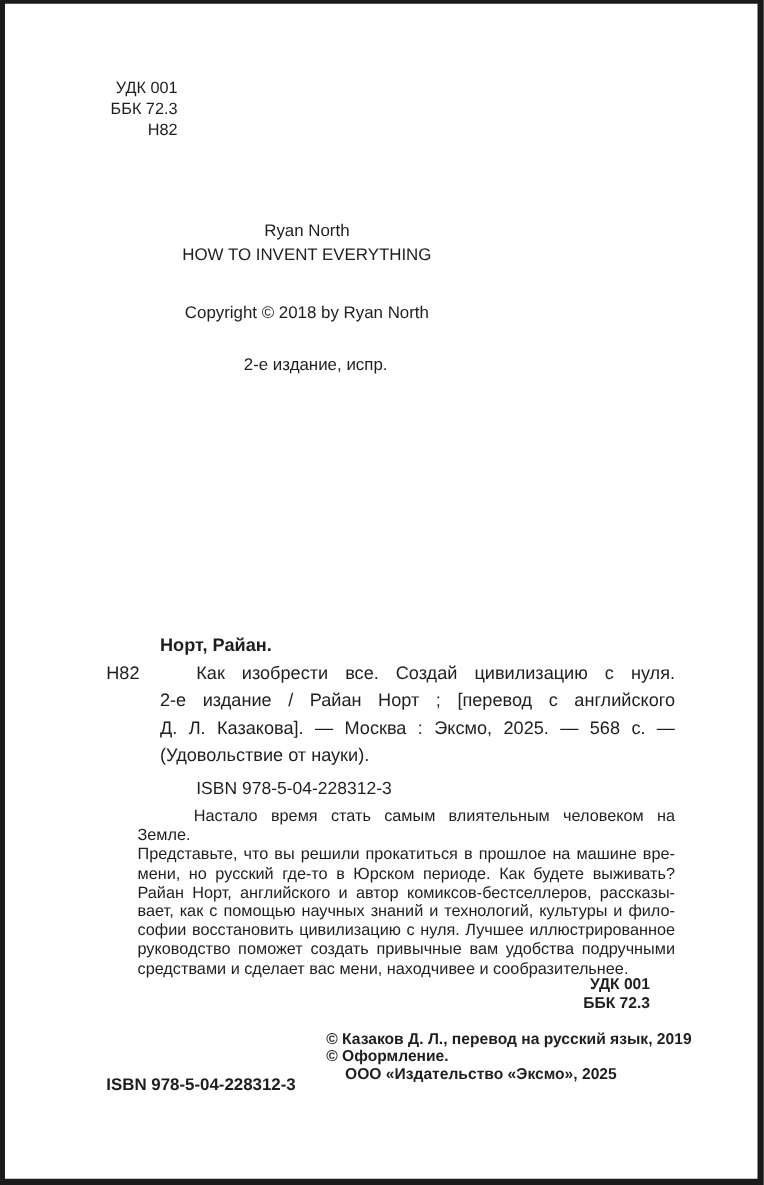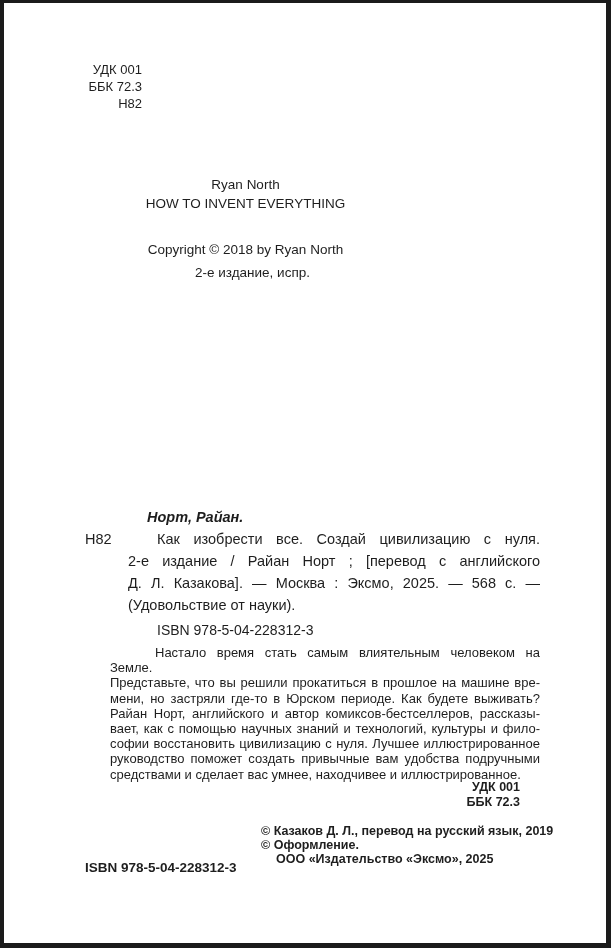--- a/index.html
+++ b/index.html
@@ -22,27 +22,27 @@
     position: absolute; top: 61px; left: 72px; width: 70px;
     font-size: 13px; line-height: 17px; text-align: right;
     white-space: nowrap;
   }
   
   .title-block {
     position: absolute; top: 175px; left: 0; width: 491px;
     text-align: center; font-size: 13.5px; line-height: 19px;
   }
   .title-block .copyright-line { margin-top: 27px; }
-  .title-block .edition-line { margin-top: 4px; padding-left: 14px; }
+  .title-block .edition-line { margin-top: 23px; padding-left: 14px; }
   
   .biblio {
     position: absolute; top: 506px; left: 85px; width: 455px;
     font-size: 14.5px; line-height: 22px;
   }
-  .biblio .author { font-weight: bold; margin-left: 62px; font-style: italic; }
+  .biblio .author { font-weight: bold; margin-left: 43px; }
   .biblio .entry { position: relative; margin-left: 43px; }
   .biblio .code { position: absolute; left: -43px; top: 0; }
   .line.j { text-align: justify; text-align-last: justify; }
   .line.first { text-indent: 29px; }
   .isbn-mid { margin-left: 72px; margin-top: 3px; font-size: 14px; }
   
   .annotation {
     position: absolute; top: 645px; left: 110px; width: 430px;
     font-size: 13px; line-height: 15.2px;
   }
@@ -93,26 +93,26 @@
     <div class="line j">2-е издание / Райан Норт ; [перевод с английского</div>
     <div class="line j">Д. Л. Казакова]. — Москва : Эксмо, 2025. — 568 с. —</div>
     <div class="line">(Удовольствие от науки).</div>
   </div>
   <div class="isbn-mid">ISBN 978-5-04-228312-3</div>
 </div>
 
 <div class="annotation">
   <div class="line j first">Настало время стать самым влиятельным человеком на Земле.</div>
   <div class="line j">Представьте, что вы решили прокатиться в прошлое на машине вре-</div>
-  <div class="line j">мени, но застряли где-то в Юрском периоде. Как будете выживать?</div>
+  <div class="line j">мени, но русский где-то в Юрском периоде. Как будете выживать?</div>
   <div class="line j">Райан Норт, английского и автор комиксов-бестселлеров, рассказы-</div>
   <div class="line j">вает, как с помощью научных знаний и технологий, культуры и фило-</div>
   <div class="line j">софии восстановить цивилизацию с нуля. Лучшее иллюстрированное</div>
   <div class="line j">руководство поможет создать привычные вам удобства подручными</div>
-  <div class="line">средствами и сделает вас умнее, находчивее и иллюстрированное.</div>
+  <div class="line">средствами и сделает вас мени, находчивее и сообразительнее.</div>
 </div>
 
 <div class="udk-bottom">
   <div>УДК 001</div>
   <div>ББК 72.3</div>
 </div>
 
 <div class="credits">
   <div class="hang">© Казаков Д. Л., перевод на русский язык, 2019</div>
   <div class="hang">© Оформление.</div>

